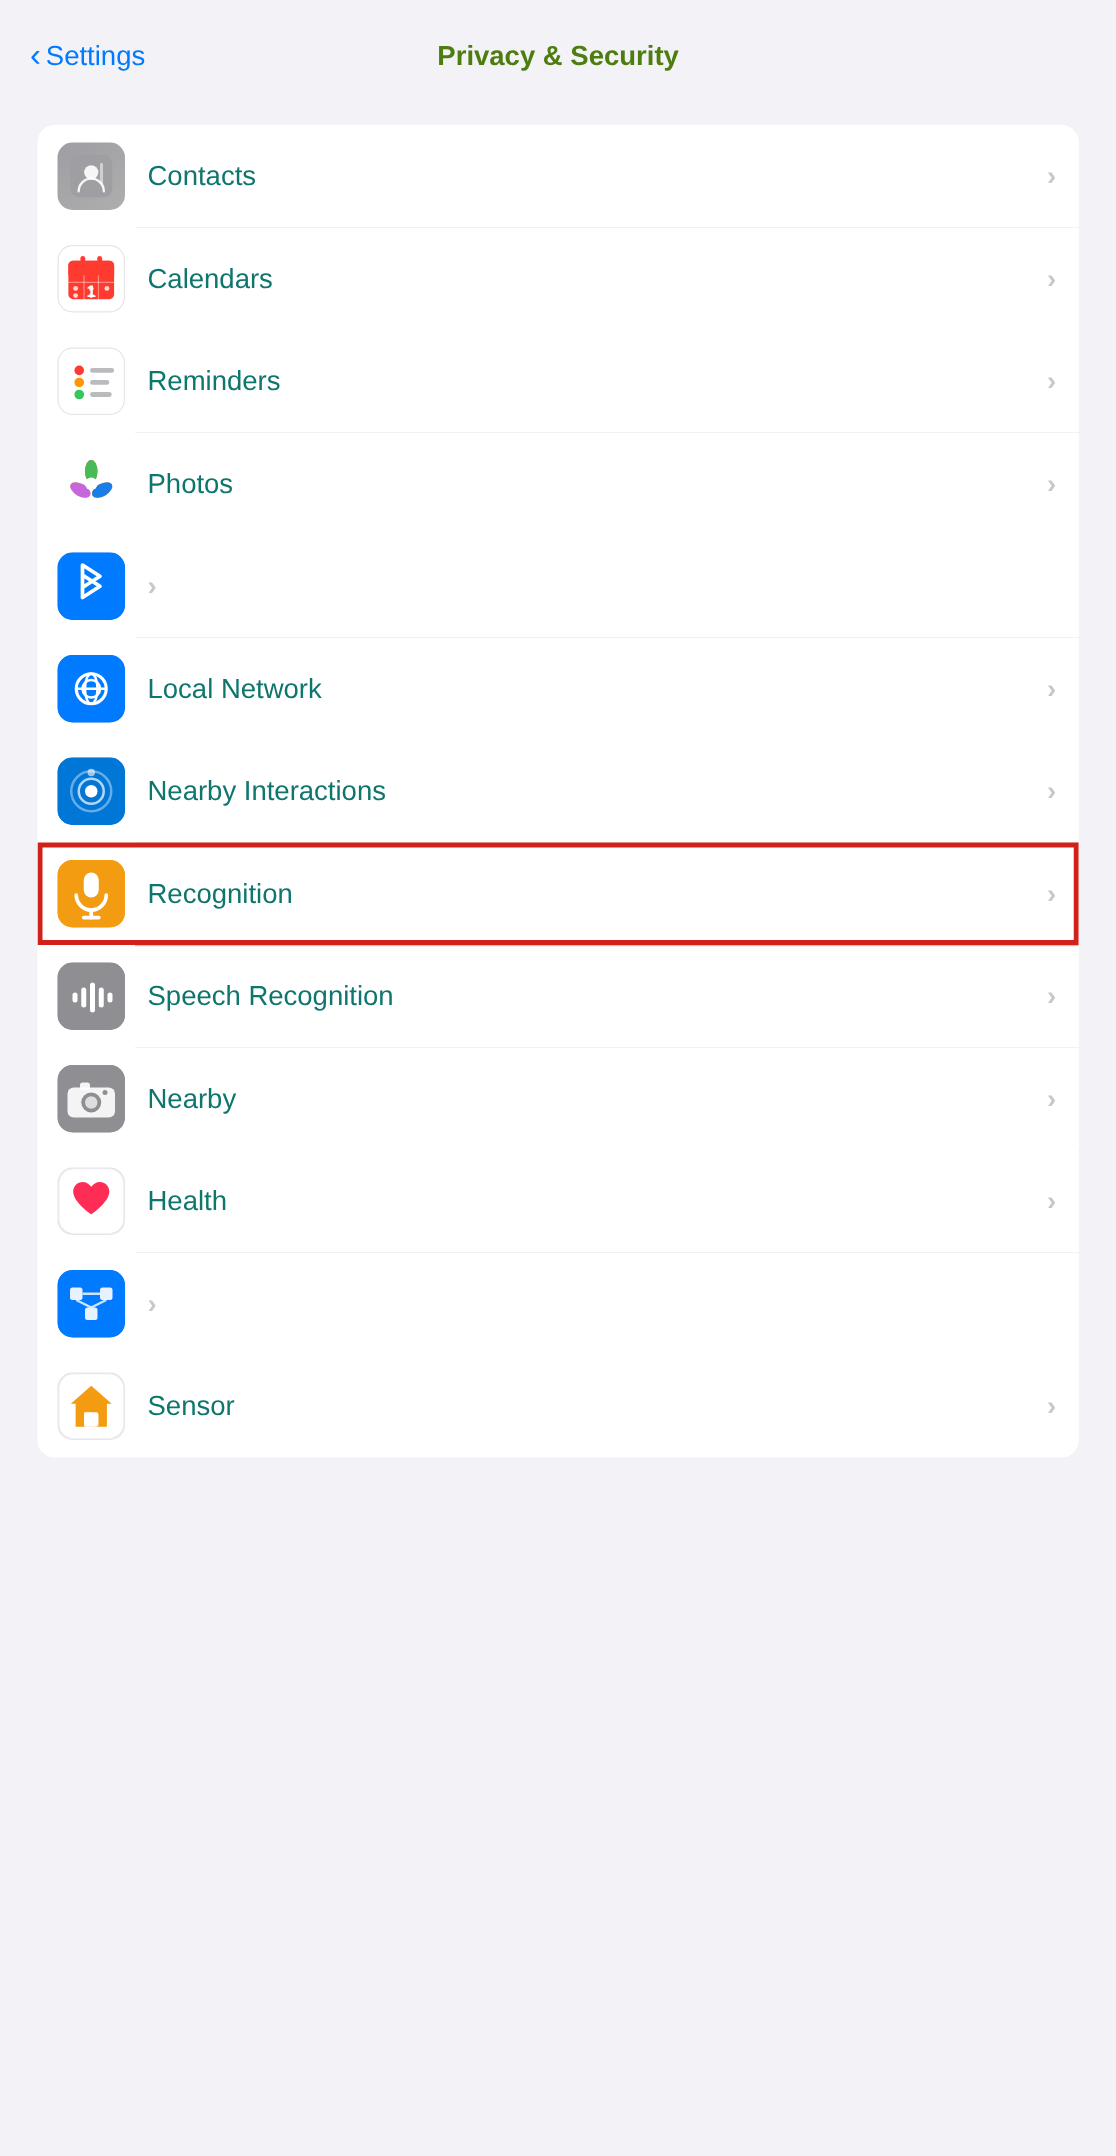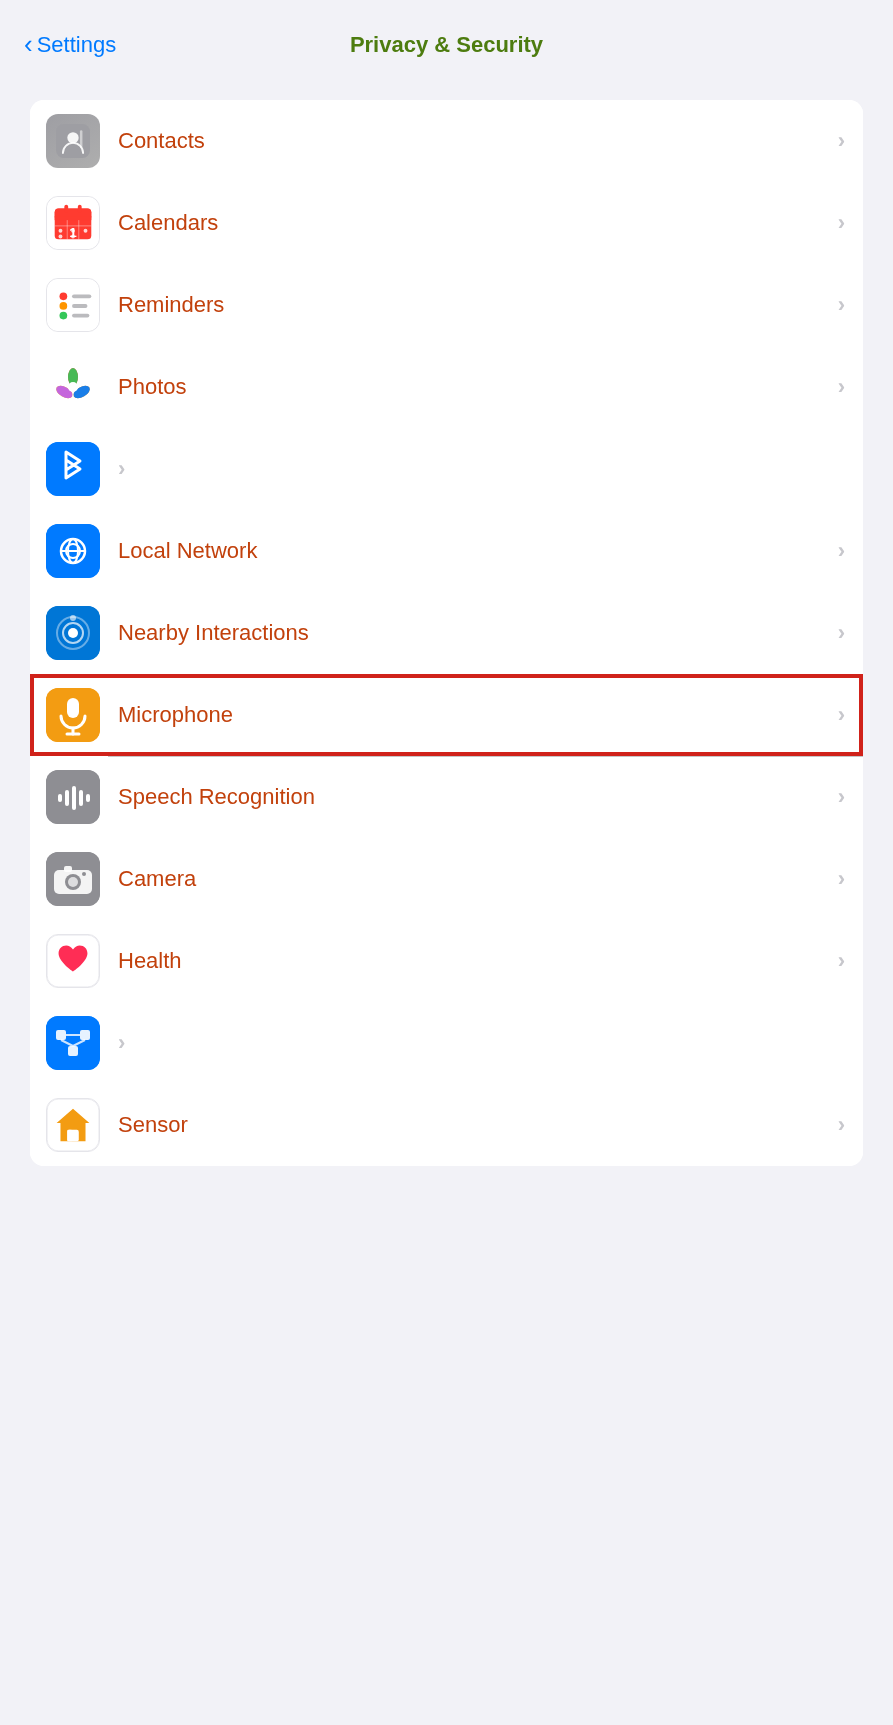--- a/index.html
+++ b/index.html
@@ -92,21 +92,21 @@
       display: flex;
       align-items: center;
       justify-content: center;
       overflow: hidden;
     }
 
     .item-label {
       flex: 1;
       font-size: 22px;
       font-weight: 400;
-      color: #c2410c;
+      color: #0f766e;
     }
 
     .chevron-right {
       color: #c7c7cc;
       font-size: 22px;
       font-weight: 600;
     }
 
     
     .icon-contacts {
@@ -295,21 +295,21 @@
   <div class="list-item highlighted">
     <div class="app-icon icon-microphone">
       <svg viewBox="0 0 54 54" fill="none" xmlns="http://www.w3.org/2000/svg">
         <rect width="54" height="54" rx="12" fill="#f39c12"></rect>
         <rect x="21" y="10" width="12" height="20" rx="6" fill="white"></rect>
         <path d="M15 28c0 6.627 5.373 12 12 12s12-5.373 12-12" stroke="white" stroke-width="3" stroke-linecap="round" fill="none"></path>
         <line x1="27" y1="40" x2="27" y2="46" stroke="white" stroke-width="3" stroke-linecap="round"></line>
         <line x1="21" y1="46" x2="33" y2="46" stroke="white" stroke-width="3" stroke-linecap="round"></line>
       </svg>
     </div>
-    <span class="item-label">Microphone</span>
+    <span class="item-label">Recognition</span>
     <span class="chevron-right">›</span>
   </div>
 
   <div class="list-item">
     <div class="app-icon icon-speech">
       <svg viewBox="0 0 54 54" fill="none" xmlns="http://www.w3.org/2000/svg">
         <rect width="54" height="54" rx="12" fill="#8e8e93"></rect>
 
         <rect x="12" y="24" width="4" height="8" rx="2" fill="white"></rect>
         <rect x="19" y="20" width="4" height="16" rx="2" fill="white"></rect>
@@ -326,21 +326,21 @@
     <div class="app-icon icon-camera">
       <svg viewBox="0 0 54 54" fill="none" xmlns="http://www.w3.org/2000/svg">
         <rect width="54" height="54" rx="12" fill="#8e8e93"></rect>
         <rect x="8" y="18" width="38" height="24" rx="5" fill="white" opacity="0.9"></rect>
         <circle cx="27" cy="30" r="8" fill="#8e8e93"></circle>
         <circle cx="27" cy="30" r="5" fill="white" opacity="0.7"></circle>
         <rect x="18" y="14" width="8" height="6" rx="2" fill="white" opacity="0.9"></rect>
         <circle cx="38" cy="22" r="2" fill="#8e8e93"></circle>
       </svg>
     </div>
-    <span class="item-label">Camera</span>
+    <span class="item-label">Nearby</span>
     <span class="chevron-right">›</span>
   </div>
 
   <div class="list-item">
     <div class="app-icon icon-health">
       <svg viewBox="0 0 54 54" fill="none" xmlns="http://www.w3.org/2000/svg">
         <rect width="54" height="54" rx="12" fill="white" stroke="#e5e5ea" stroke-width="1"></rect>
         <path d="M27 38 C27 38 12 28 12 19 C12 14.5 15.5 11 20 11 C22.5 11 25 12.5 27 15 C29 12.5 31.5 11 34 11 C38.5 11 42 14.5 42 19 C42 28 27 38 27 38Z" fill="#ff2d55"></path>
       </svg>
     </div>

